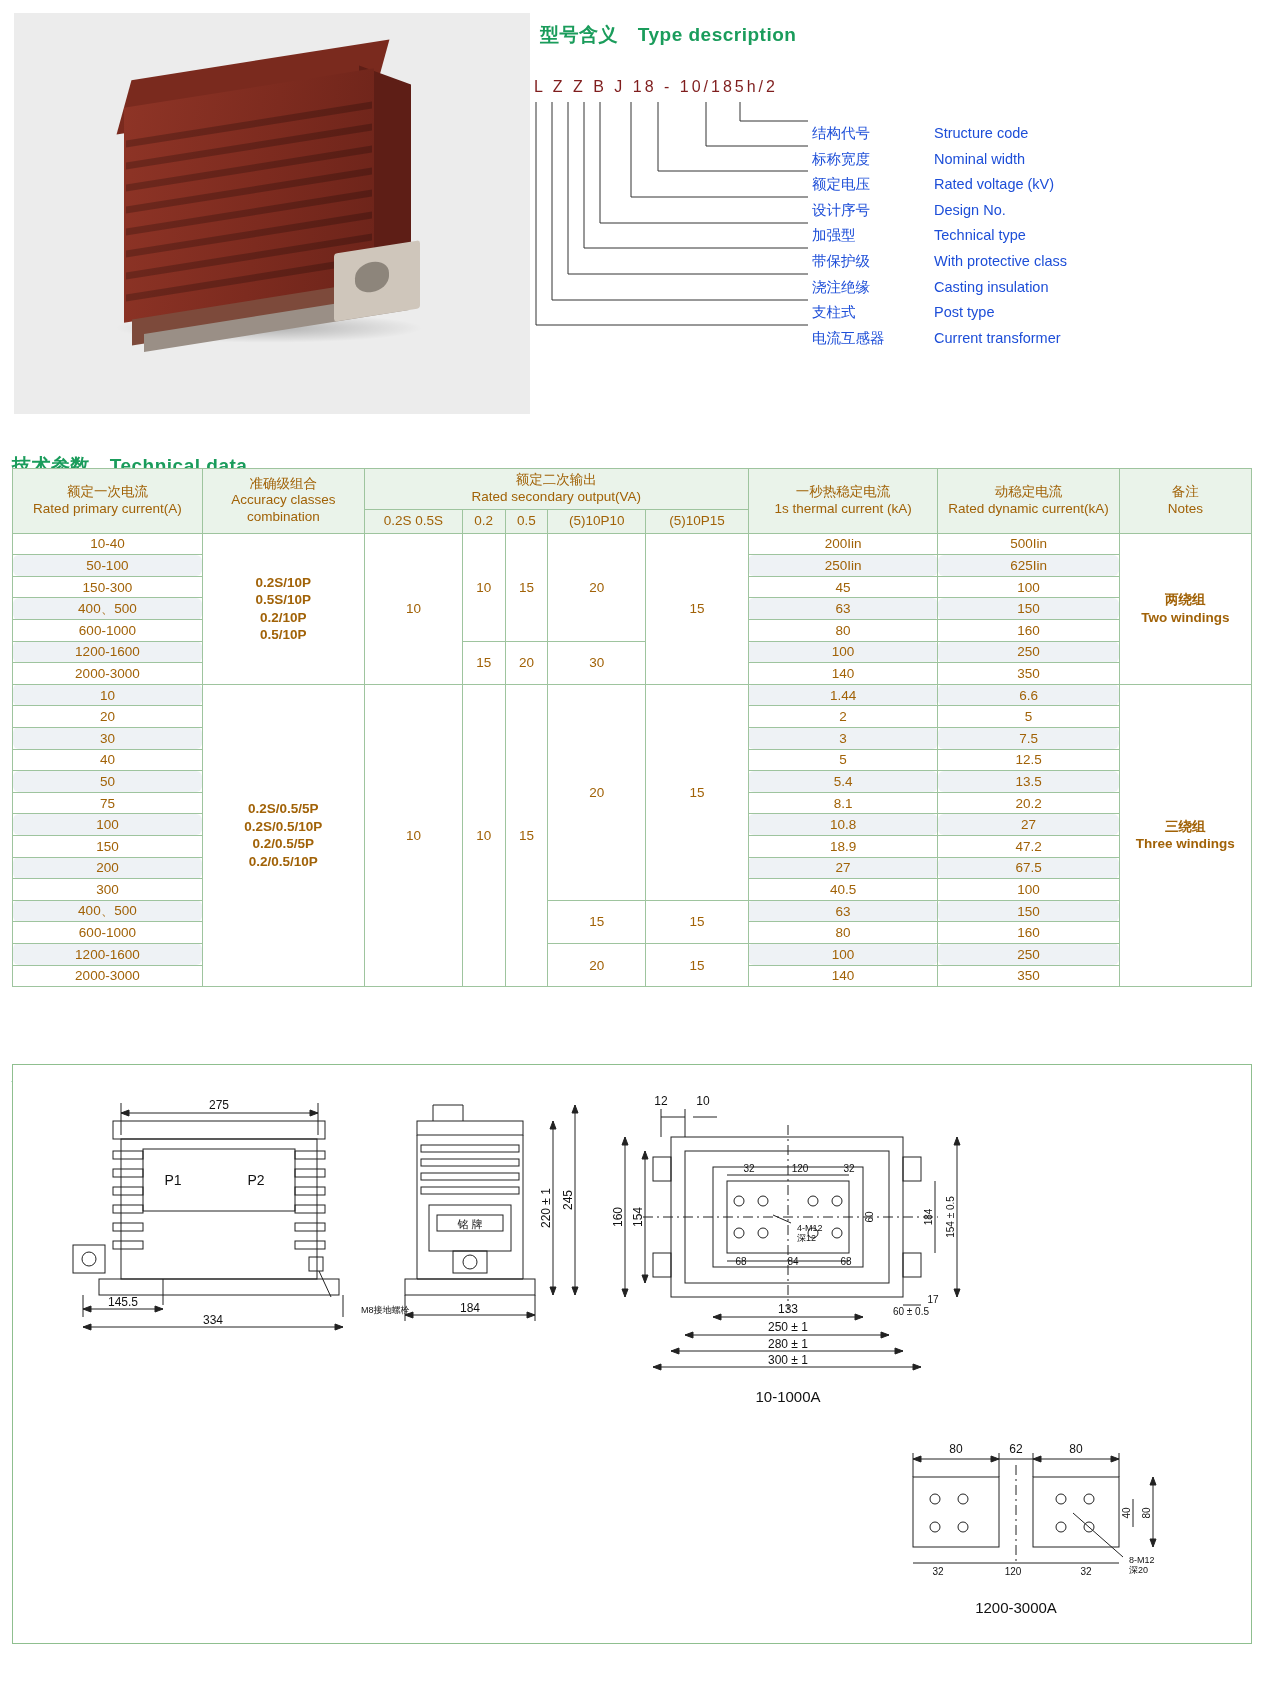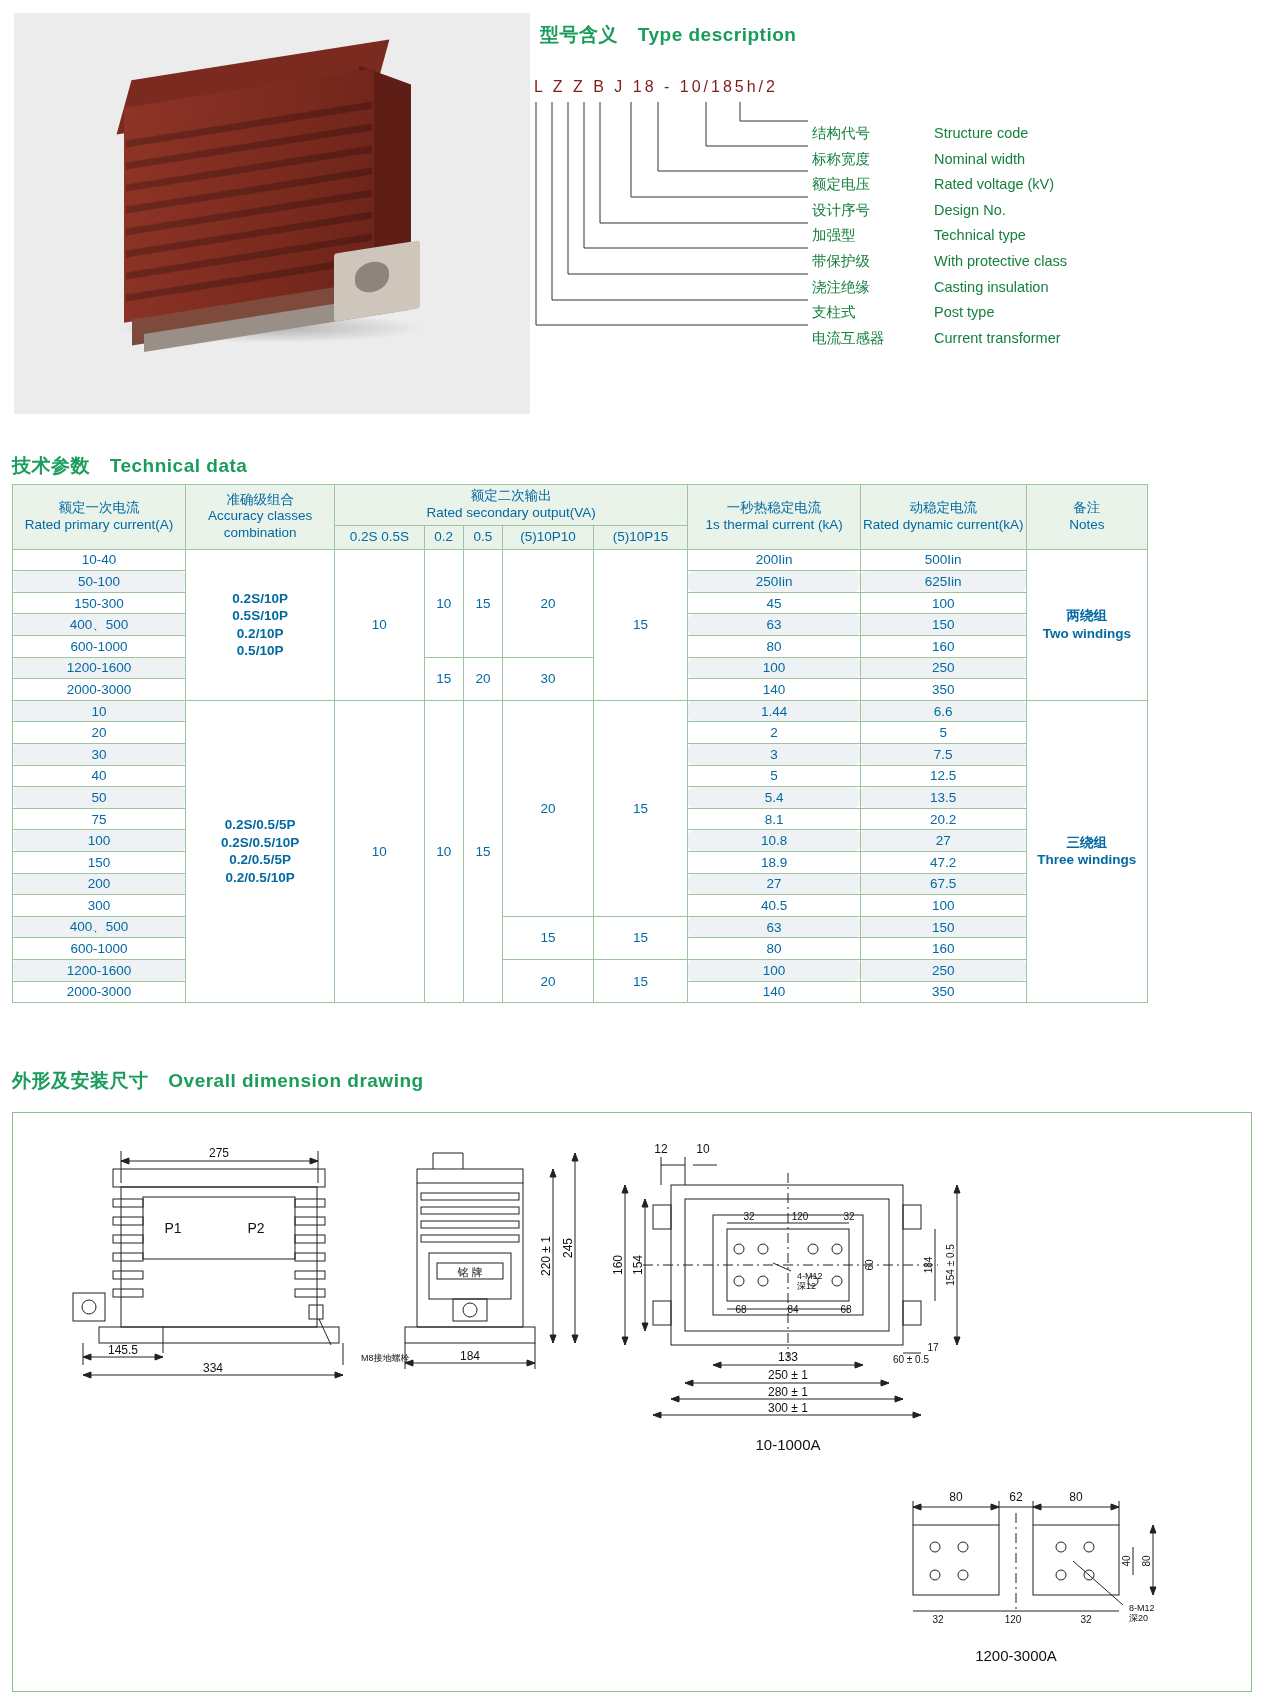--- a/index.html
+++ b/index.html
@@ -122,42 +122,42 @@
 
   .leader-svg {
     position: absolute;
     left: 530px; top: 90px;
   }
 
   .legend {
     position: absolute;
     left: 812px; top: 121px;
     font-size: 14.5px;
-    color: #15803d;
+    color: #1d4ed8;
   }
   .legend-row {
     height: 25.6px;
     line-height: 25.6px;
     white-space: nowrap;
   }
   .legend-cn { display: inline-block; width: 118px; }
   .legend-en { display: inline-block; }
 
   
   .tech-title {
     position: absolute;
     left: 12px; top: 453px;
   }
   .tech-table {
     position: absolute;
-    left: 12px; top: 484px;
-    width: 1136px;
+    left: 12px; top: 468px;
+    width: 1240px;
     border-collapse: collapse;
     font-size: 13.5px;
-    color: #0369a1;
+    color: #a16207;
   }
   .tech-table td, .tech-table th {
     border: 1px solid #9ec49e;
     text-align: center;
     vertical-align: middle;
     padding: 0;
   }
   .tech-table thead td {
     background: #eaf3ea;
     font-weight: normal;
@@ -171,21 +171,21 @@
   .hdr-en { display: block; }
   .multi { line-height: 1.3; font-weight: bold; }
 
   
   .dim-title {
     position: absolute;
     left: 12px; top: 1068px;
   }
   .dim-box {
     position: absolute;
-    left: 12px; top: 1112px;
+    left: 12px; top: 1064px;
     width: 1240px; height: 580px;
     border: 1px solid #8fbf8f;
     background: #fff;
   }
   svg text { font-family: "Liberation Sans", sans-serif; }
 </style>
 </head>
 <body>
 
 <div class="page">

